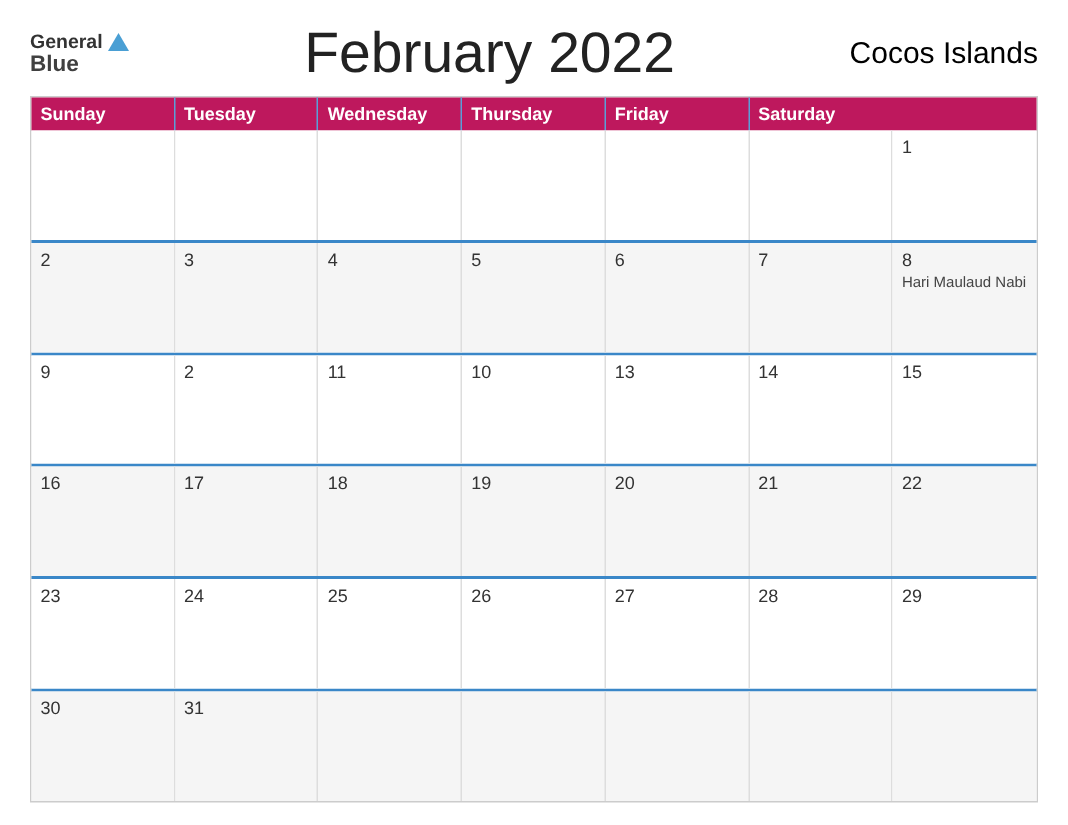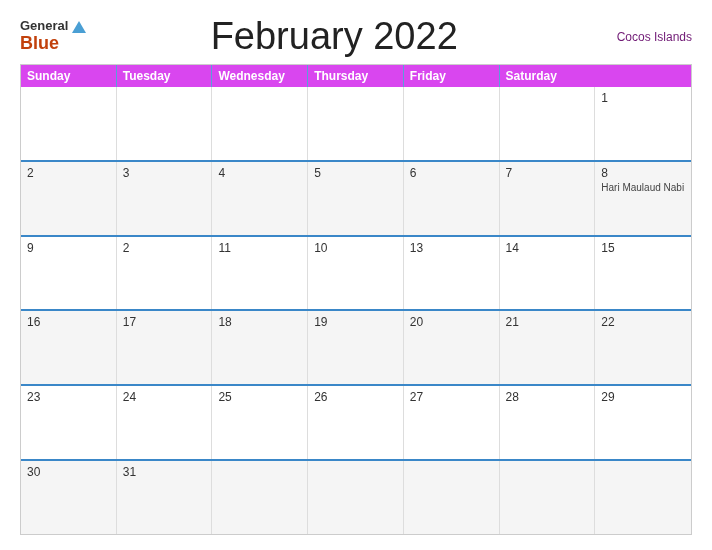--- a/index.html
+++ b/index.html
@@ -32,22 +32,22 @@
       font-weight: bold;
       color: #333;
       line-height: 1.1;
     }
     .logo-general {
       color: #333;
       font-size: 13px;
       font-weight: bold;
     }
     .logo-blue {
-      color: #c2410c;
-      font-size: 18px;
+      color: #404040;
+      font-size: 15px;
       font-weight: bold;
     }
     .logo-icon {
       display: inline-block;
       width: 0;
       height: 0;
       border-left: 7px solid transparent;
       border-right: 7px solid transparent;
       border-bottom: 12px solid #4a9fd4;
       margin-left: 4px;
@@ -58,35 +58,35 @@
       align-items: center;
     }
     .month-title {
       font-size: 38px;
       font-weight: normal;
       color: #222;
       text-align: center;
       flex: 1;
     }
     .region {
-      font-size: 12px;
-      color: #701a75;
+      font-size: 20px;
+      color: #000000;
       text-align: right;
       min-width: 110px;
     }
     .calendar-grid {
       flex: 1;
       display: flex;
       flex-direction: column;
       border: 1px solid #ccc;
     }
     .day-headers {
       display: grid;
       grid-template-columns: repeat(7, 1fr);
-      background: #d946ef;
+      background: #be185d;
     }
     .day-header {
       color: #fff;
       font-size: 12px;
       font-weight: bold;
       text-align: left;
       padding: 4px 6px;
       border-right: 1px solid #5a9fd8;
     }
     .day-header:last-child {

